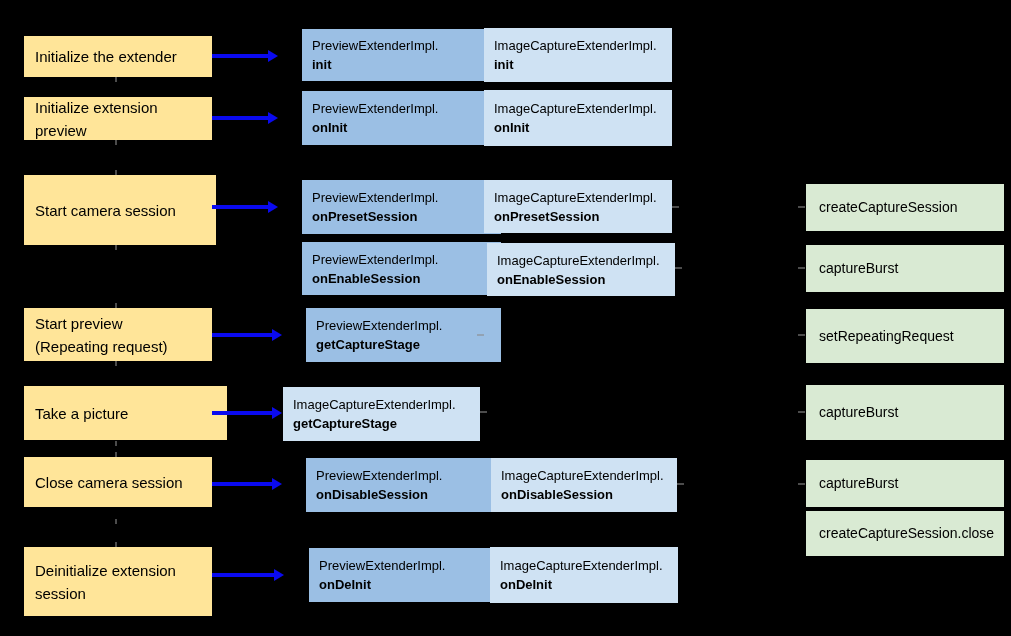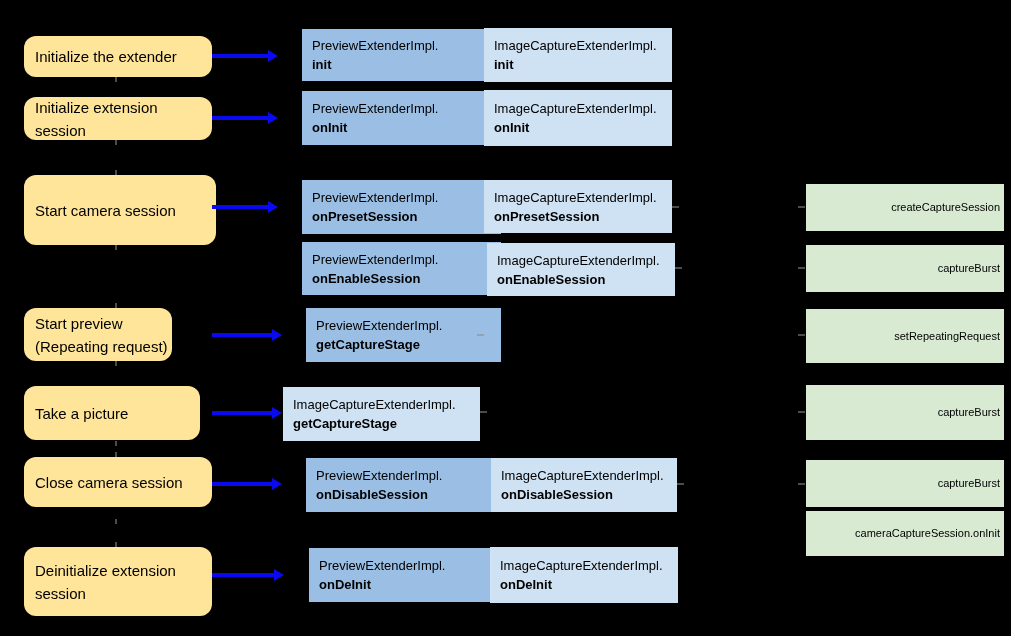--- a/index.html
+++ b/index.html
@@ -20,63 +20,63 @@
   }
   .box{
     position:absolute;
     display:flex;flex-direction:column;justify-content:center;
     color:var(--text-color);
     box-sizing:border-box;
   }
   .action{
     background:var(--action-fill);
     font-size:15px;line-height:23px;
-    padding-left:11px;padding-right:4px;border-radius:12px;
+    padding-left:11px;padding-right:4px;
   }
   .action .lbl{white-space:pre-line;}
   .method{
     font-size:13px;line-height:19px;
     padding-left:10px;padding-right:4px;
   }
   .preview{background:var(--preview-fill);margin-left:24px;}
   .capture{background:var(--capture-fill);}
   .method .m{font-weight:bold;}
   .camera{
     background:var(--camera-fill);
-    font-size:11px;line-height:17px;
-    padding-left:13px;padding-right:4px;align-items:flex-end;
+    font-size:14px;line-height:17px;
+    padding-left:13px;padding-right:4px;
   }
   .arrow{position:absolute;height:12px;}
   .arrow .shaft{position:absolute;left:0;right:8px;top:4px;height:4px;background:var(--arrow-color);}
   .arrow .head{position:absolute;right:0;top:0;width:0;height:0;
     border-top:6px solid transparent;border-bottom:6px solid transparent;
     border-left:10px solid var(--arrow-color);}
   .stub-v{position:absolute;width:2px;height:5px;background:#8a8a8a;opacity:.55;}
   .stub-h{position:absolute;width:7px;height:2px;background:#8a8a8a;opacity:.55;}
 </style>
 </head>
 <body>
 
 <div>
 
   <div class="box action" style="left:24px;top:36px;width:188px;height:41px">
     <span class="lbl">Initialize the extender</span>
   </div>
   <div class="box action" style="left:24px;top:97px;width:188px;height:43px">
     <span class="lbl">Initialize extension
-session</span>
+preview</span>
   </div>
   <div class="box action" style="left:24px;top:175px;width:192px;height:70px">
     <span class="lbl">Start camera session</span>
   </div>
-  <div class="box action" style="left:24px;top:308px;width:148px;height:53px">
+  <div class="box action" style="left:24px;top:308px;width:188px;height:53px">
     <span class="lbl">Start preview
 (Repeating request)</span>
   </div>
-  <div class="box action" style="left:24px;top:386px;width:176px;height:54px">
+  <div class="box action" style="left:24px;top:386px;width:203px;height:54px">
     <span class="lbl">Take a picture</span>
   </div>
   <div class="box action" style="left:24px;top:457px;width:188px;height:50px">
     <span class="lbl">Close camera session</span>
   </div>
   <div class="box action" style="left:24px;top:547px;width:188px;height:69px">
     <span class="lbl">Deinitialize extension
 session</span>
   </div>
 
@@ -176,21 +176,21 @@
   <div class="box camera" style="left:806px;top:309px;width:198px;height:54px">
     <span>setRepeatingRequest</span>
   </div>
   <div class="box camera" style="left:806px;top:385px;width:198px;height:55px">
     <span>captureBurst</span>
   </div>
   <div class="box camera" style="left:806px;top:460px;width:198px;height:47px">
     <span>captureBurst</span>
   </div>
   <div class="box camera" style="left:806px;top:511px;width:198px;height:45px">
-    <span>cameraCaptureSession.onInit</span>
+    <span>createCaptureSession.close</span>
   </div>
 
   <div class="stub-v" style="left:115px;top:77px"></div>
   <div class="stub-v" style="left:115px;top:140px"></div>
   <div class="stub-v" style="left:115px;top:170px"></div>
   <div class="stub-v" style="left:115px;top:245px"></div>
   <div class="stub-v" style="left:115px;top:303px"></div>
   <div class="stub-v" style="left:115px;top:361px"></div>
   <div class="stub-v" style="left:115px;top:441px"></div>
   <div class="stub-v" style="left:115px;top:452px"></div>

